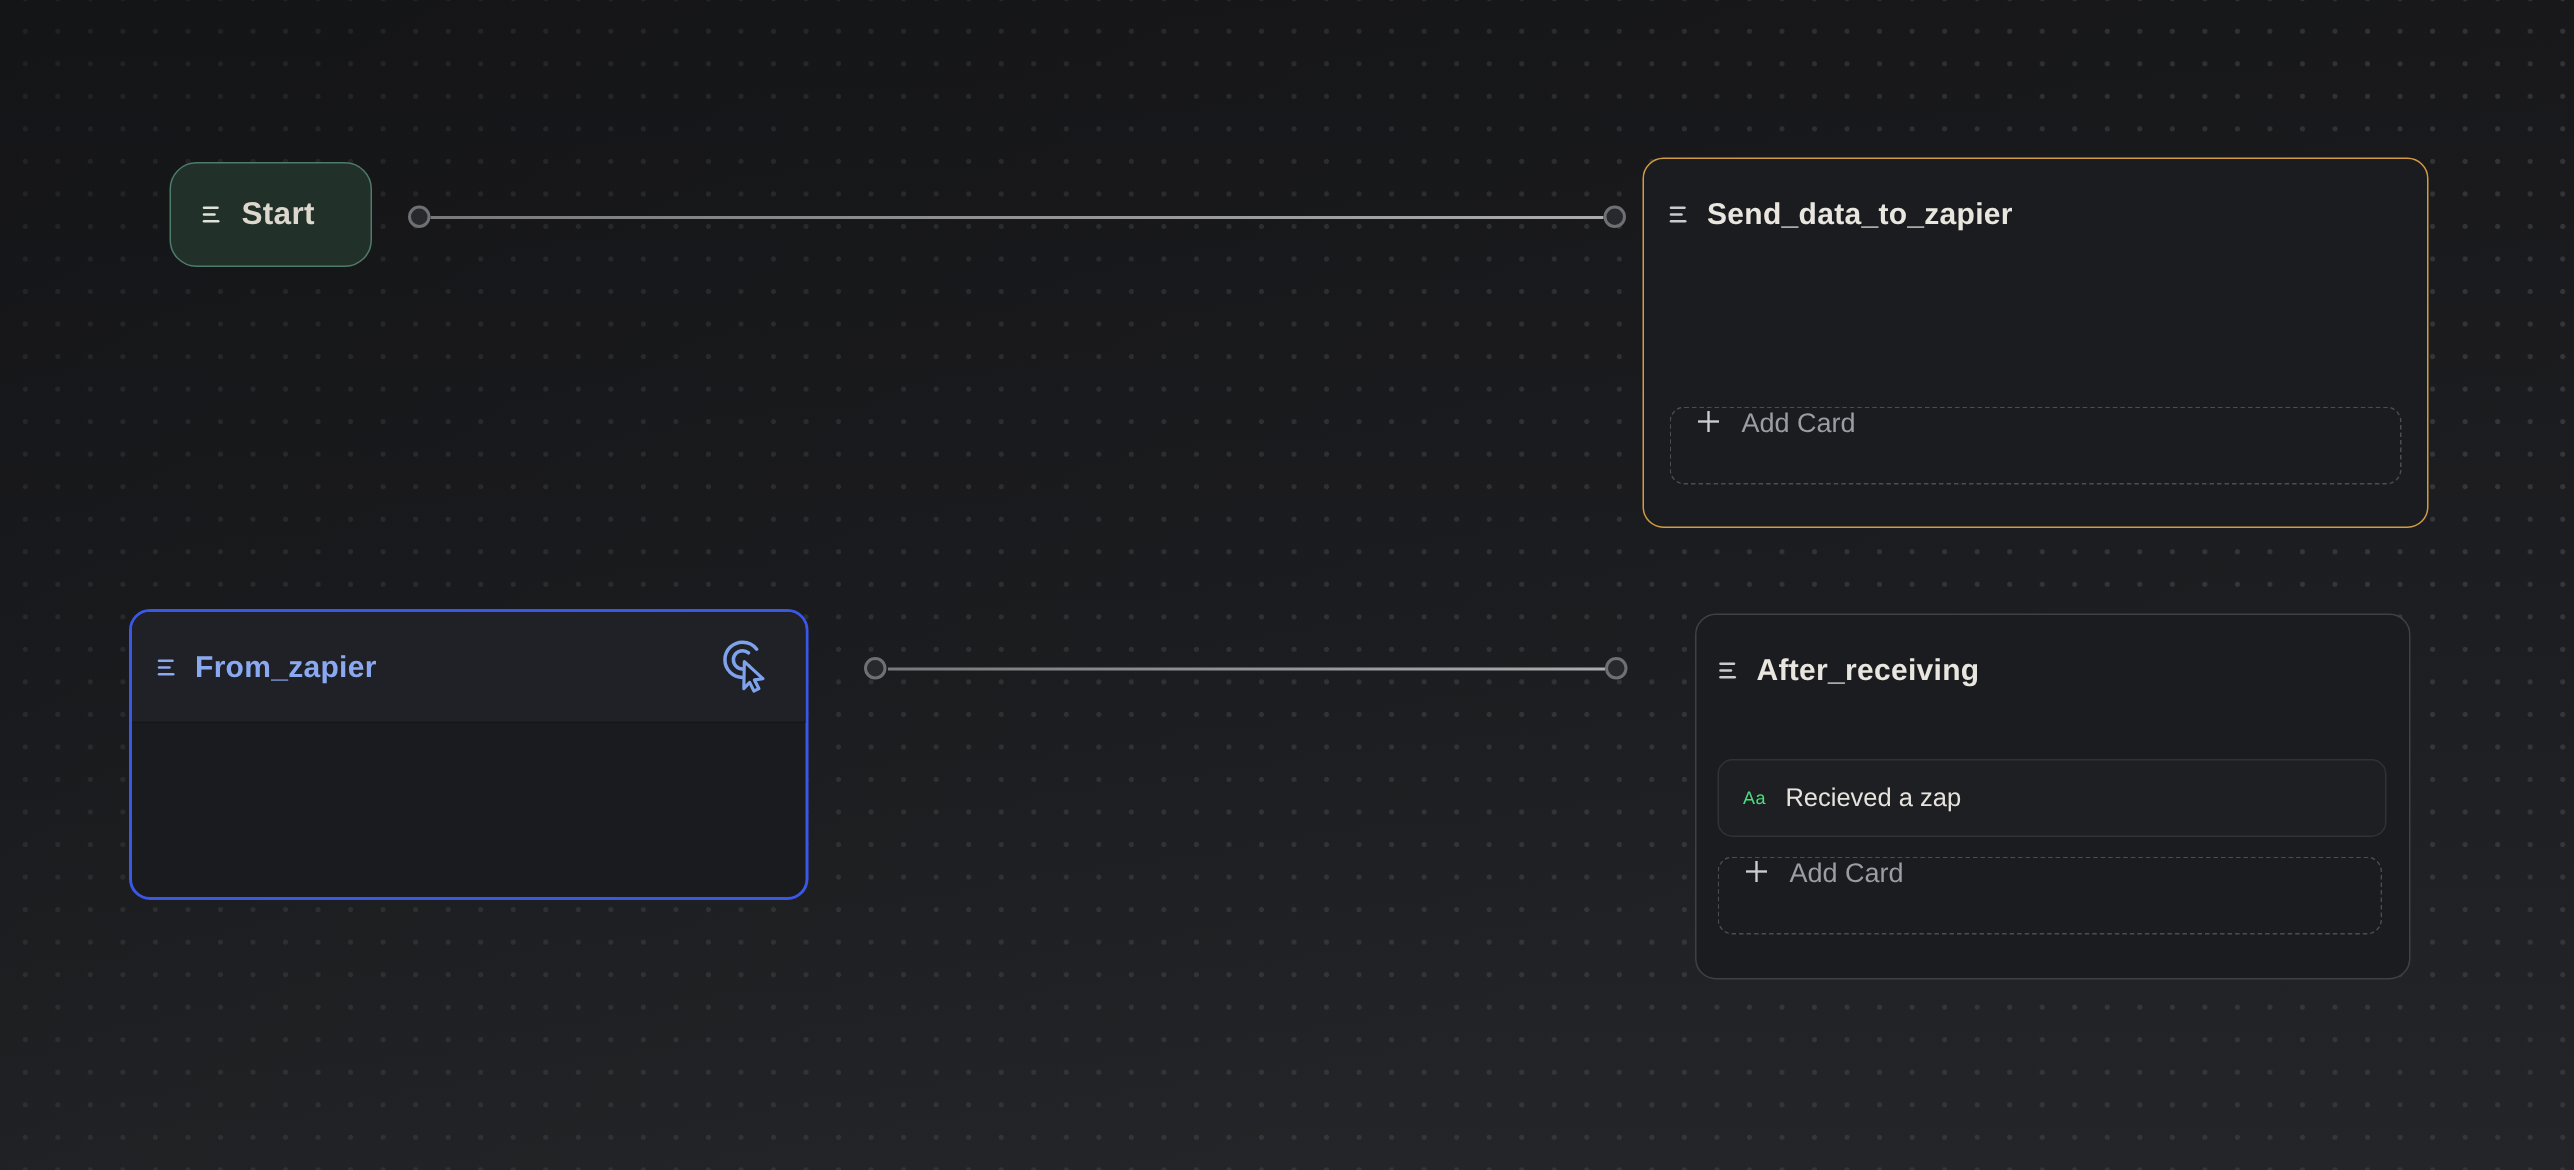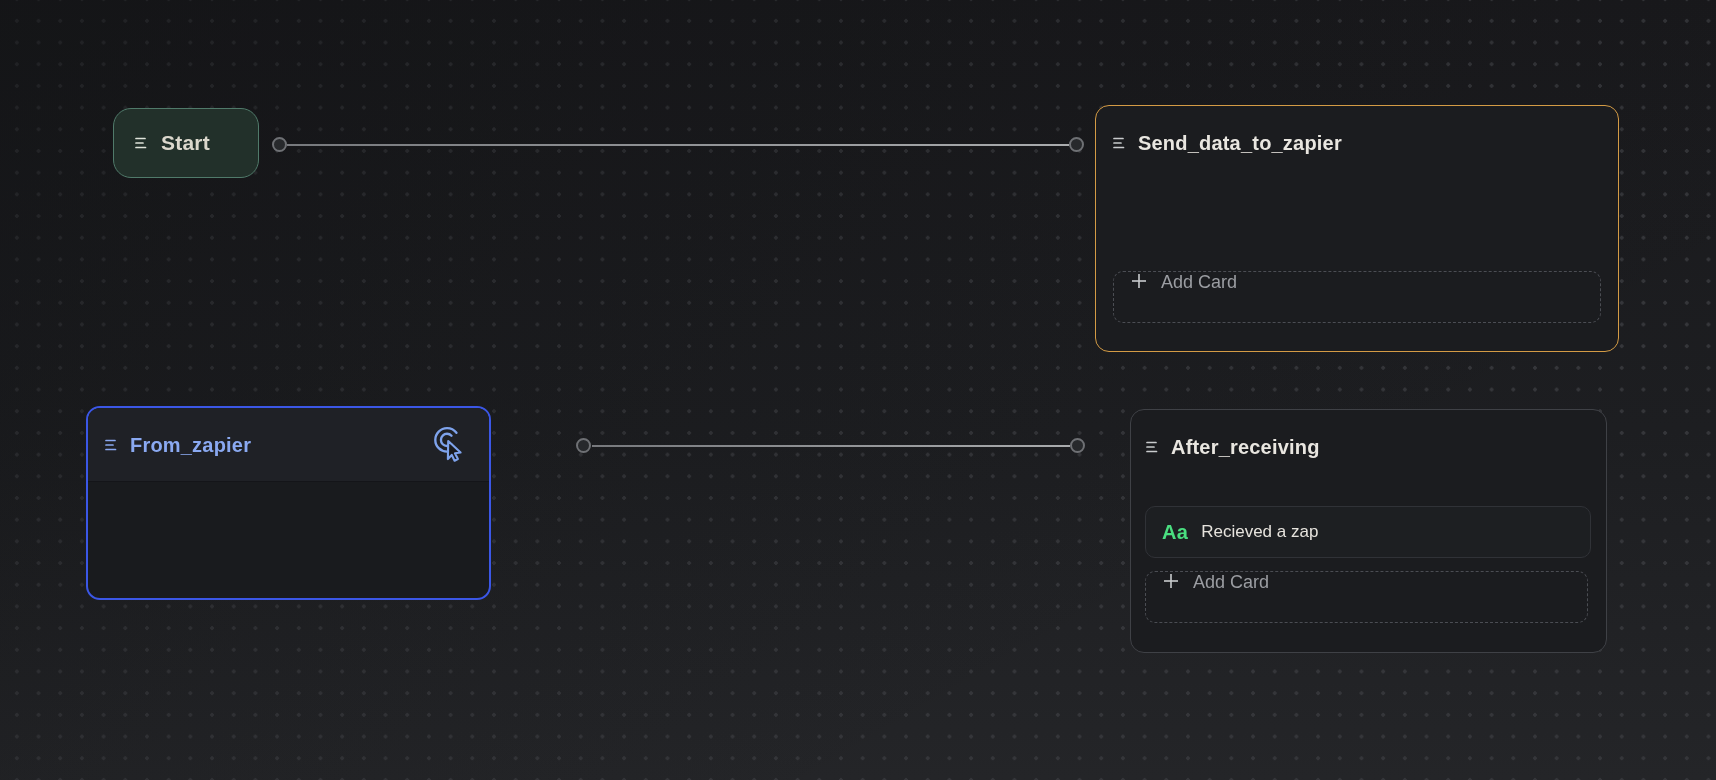--- a/index.html
+++ b/index.html
@@ -30,44 +30,44 @@
   .p2a{left:576px;top:438px;}
   .p2b{left:1070px;top:438px;}
 
   
   .node{position:absolute;background:var(--node-bg);border:1px solid var(--node-border);
         border-radius:14px;z-index:2;}
   .node-title{font-size:20px;font-weight:700;color:var(--title);letter-spacing:.2px;white-space:nowrap;}
   .node-header{position:absolute;left:16px;top:0;height:74px;display:flex;align-items:center;gap:12px;}
   .drag{display:flex;align-items:center;}
 
-  .node-start{left:113px;top:108px;width:146px;height:70px;border-radius:18px;
+  .node-start{left:113px;top:108px;width:135px;height:70px;border-radius:18px;
               background:var(--start-bg);border:1.5px solid var(--start-border);
               display:flex;align-items:center;gap:13px;padding:0 0 0 20px;}
   .node-start .node-title{font-size:21px;color:#dcd8cd;}
 
   .node-send{left:1095px;top:105px;width:524px;height:247px;border:1.5px solid var(--amber);}
-  .node-from{left:86px;top:406px;width:405px;height:194px;background:#191b1e;
+  .node-from{left:86px;top:406px;width:453px;height:194px;background:#191b1e;
              border:2px solid var(--selected-blue);}
   .node-after{left:1098px;top:409px;width:477px;height:244px;margin-left:32px;}
 
   .header-strip{position:absolute;left:0;top:0;right:0;height:74px;background:#1f2126;
                 border-bottom:1px solid #141519;border-radius:12px 12px 0 0;}
   .node-from .node-title{color:var(--selected-blue-text);}
   .trigger{position:absolute;right:20px;top:16px;}
 
   .card{position:absolute;left:16px;right:16px;height:52px;border:1px solid #303237;
         border-radius:10px;background:#1d1f22;display:flex;align-items:center;gap:13px;
         padding:0 16px;}
   .card-label{font-size:17px;color:var(--card-text);white-space:nowrap;}
   .card-top{top:100px;}
   .node-from .card{top:99px;height:53px;}
   .node-after .card-top{top:96px;left:14px;right:15px;}
 
-  .aa{font-size:20px;font-weight:700;color:var(--green);letter-spacing:.3px;}
+  .aa{font-size:12px;font-weight:400;color:var(--green);letter-spacing:.3px;}
   .signal{margin-left:auto;display:flex;align-items:center;}
 
   .add-card{position:absolute;left:16px;right:16px;height:52px;border:1px dashed #4b4d53;
             border-radius:10px;display:flex;align-items:flex-start;gap:13px;padding:0 16px;
             color:var(--muted);font-size:18px;cursor:pointer;}
   .node-send .add-card{top:165px;left:17px;right:17px;}
   .node-after .add-card{top:161px;left:14px;right:18px;}
 </style>
 </head>
 <body>

